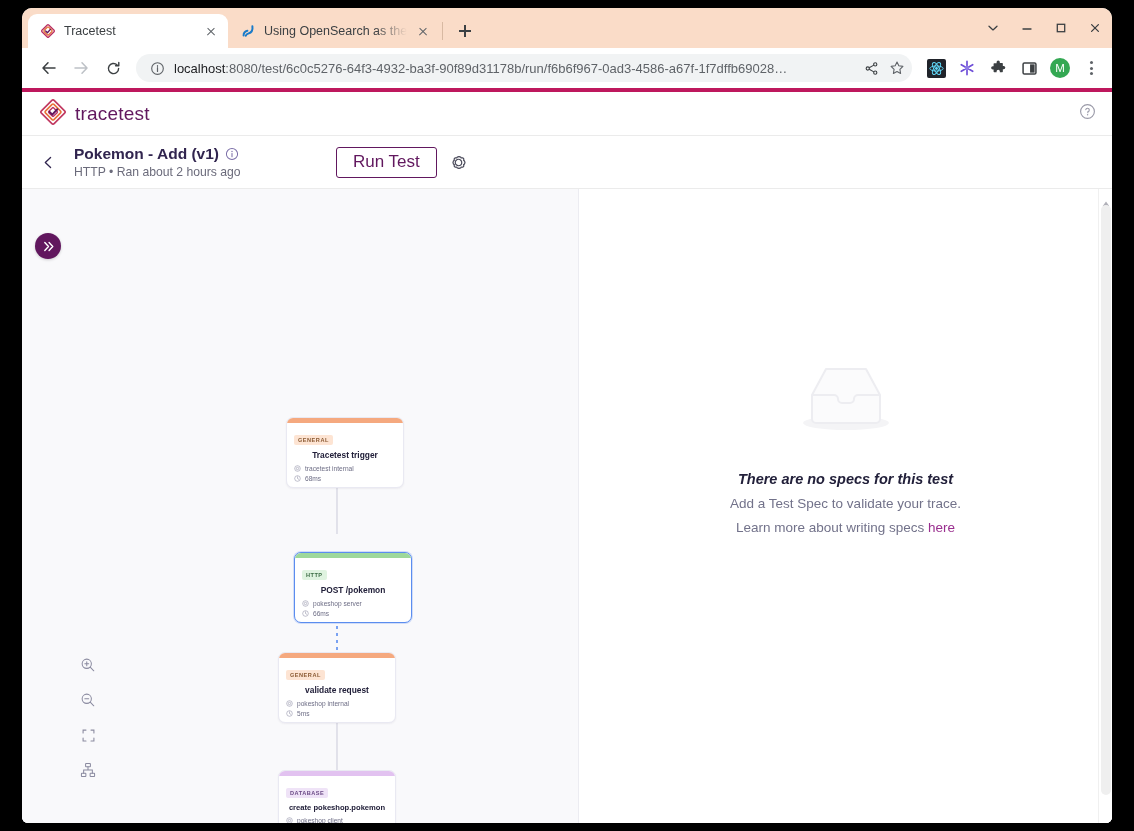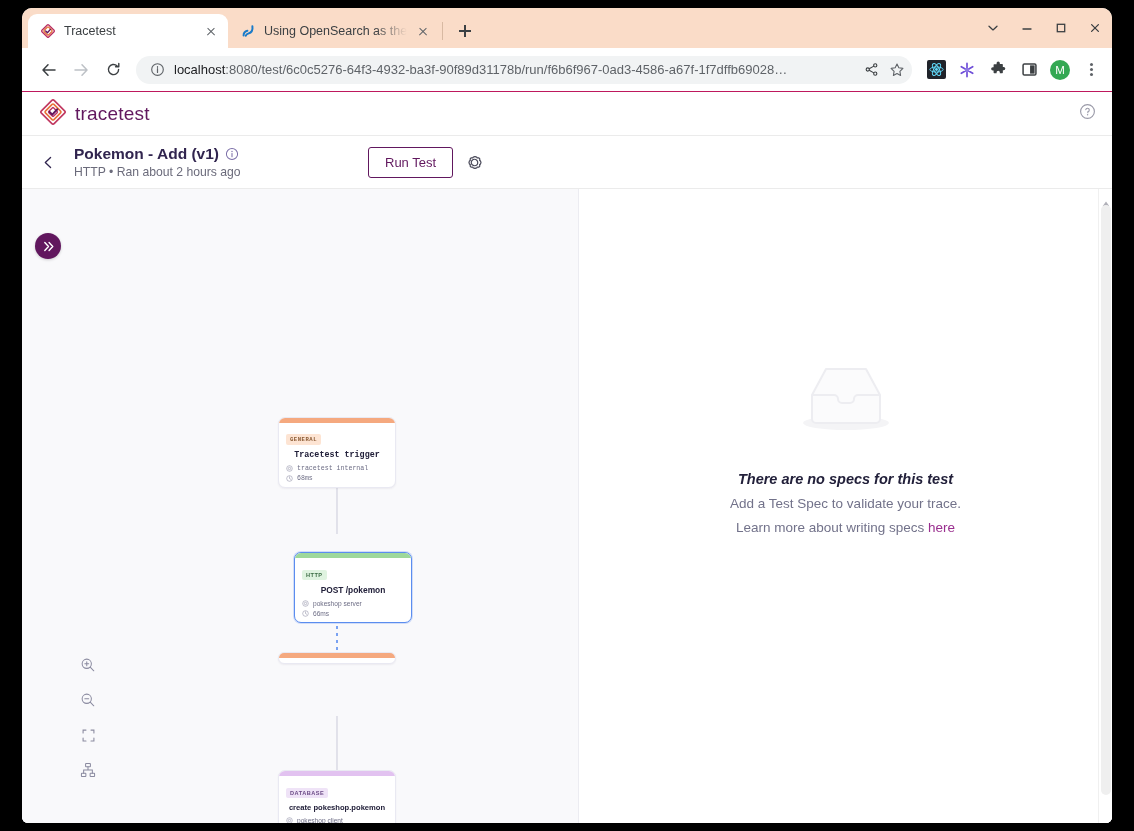--- a/index.html
+++ b/index.html
@@ -83,21 +83,21 @@
   .wcbtn svg { display:block; }
 
   
   .toolbar {
     height: 44px;
     background: #ffffff;
     display: flex;
     align-items: center;
     padding: 0 8px 0 12px;
     gap: 2px;
-    border-bottom: 1px solid #be185d;
+    border-bottom: 4px solid #be185d;
   }
   .navbtn { width: 30px; height: 30px; display:flex; align-items:center; justify-content:center; }
   .omnibox {
     flex: 1 1 auto;
     height: 28px;
     background: #f1f3f4;
     border-radius: 14px;
     display: flex;
     align-items: center;
     padding: 0 6px 0 12px;
@@ -173,23 +173,23 @@
   }
   .seg-item:last-child { border-right: none; }
   .seg-item.active { background: #61175e; color: #fff; }
 
   .header-right { display:flex; align-items:center; gap: 12px; }
   .btn-outline {
     height: 31px; padding: 0 16px;
     border: 1px solid #61175e;
     border-radius: 3px;
     color: #61175e;
-    font-size: 13px;
+    font-size: 17px;
     background: #fff;
-    display:flex; align-items:center;margin-left:32px;
+    display:flex; align-items:center;
   }
   .gear { color:#4a4a5a; display:flex; }
 
   
   .main { display:flex; height: 634px; position: relative; }
   .canvas {
     position: relative;
     width: 557px;
     background: #f9f9fb;
     border-right: 1px solid #ececf1;
@@ -498,21 +498,21 @@
 
           <path d="M315 409 L315 463" stroke="#5b8def" stroke-width="1.6" fill="none" stroke-dasharray="3 4"></path>
 
           <path d="M315 527 L315 581" stroke="#d5d5e0" stroke-width="1.3" fill="none"></path>
 
           <path d="M315 657 C315 682, 243 676, 243 698" stroke="#dcdce6" stroke-width="1.3" fill="none"></path>
 
           <path d="M315 657 C315 682, 387 676, 387 698" stroke="#dcdce6" stroke-width="1.3" fill="none"></path>
         </svg>
 
-        <div class="node" style="left:256px; top:228px;font-family:Liberation Mono, monospace;">
+        <div class="node" style="left:264px; top:228px;">
           <div class="bar" style="background:#f5a97f"></div>
           <div class="node-body">
             <span class="badge general">GENERAL</span>
             <div class="node-name">Tracetest trigger</div>
             <div class="node-meta">
               <div class="meta-row">
                 <svg width="7" height="7" viewBox="0 0 10 10">
                     <circle cx="5" cy="5" r="1.7" stroke="#9a9ab0" stroke-width=".9" fill="none"></circle>
                     <circle cx="5" cy="5" r="4" stroke="#9a9ab0" stroke-width=".9" fill="none"></circle>
                   </svg>
@@ -548,20 +548,40 @@
                     <path d="M5 2.6V5l1.7 1.1" stroke="#9a9ab0" stroke-width=".9" fill="none" stroke-linecap="round"></path>
                   </svg>
                 <span>66ms</span>
               </div>
             </div>
           </div>
         </div>
 
         <div class="node" style="left:256px; top:463px;">
           <div class="bar" style="background:#f5a97f"></div>
+          <div class="node-body">
+            <span class="badge general">GENERAL</span>
+            <div class="node-name">validate request</div>
+            <div class="node-meta">
+              <div class="meta-row">
+                <svg width="7" height="7" viewBox="0 0 10 10">
+                    <circle cx="5" cy="5" r="1.7" stroke="#9a9ab0" stroke-width=".9" fill="none"></circle>
+                    <circle cx="5" cy="5" r="4" stroke="#9a9ab0" stroke-width=".9" fill="none"></circle>
+                  </svg>
+                <span>pokeshop internal</span>
+              </div>
+              <div class="meta-row">
+                <svg width="7" height="7" viewBox="0 0 10 10">
+                    <circle cx="5" cy="5" r="4" stroke="#9a9ab0" stroke-width=".9" fill="none"></circle>
+                    <path d="M5 2.6V5l1.7 1.1" stroke="#9a9ab0" stroke-width=".9" fill="none" stroke-linecap="round"></path>
+                  </svg>
+                <span>5ms</span>
+              </div>
+            </div>
+          </div>
         </div>
 
         <div class="node" style="left:256px; top:581px;">
           <div class="bar" style="background:#e2c2f0"></div>
           <div class="node-body">
             <span class="badge database">DATABASE</span>
             <div class="node-name" style="font-size:7.6px">create pokeshop.pokemon</div>
             <div class="node-meta">
               <div class="meta-row">
                 <svg width="7" height="7" viewBox="0 0 10 10">

